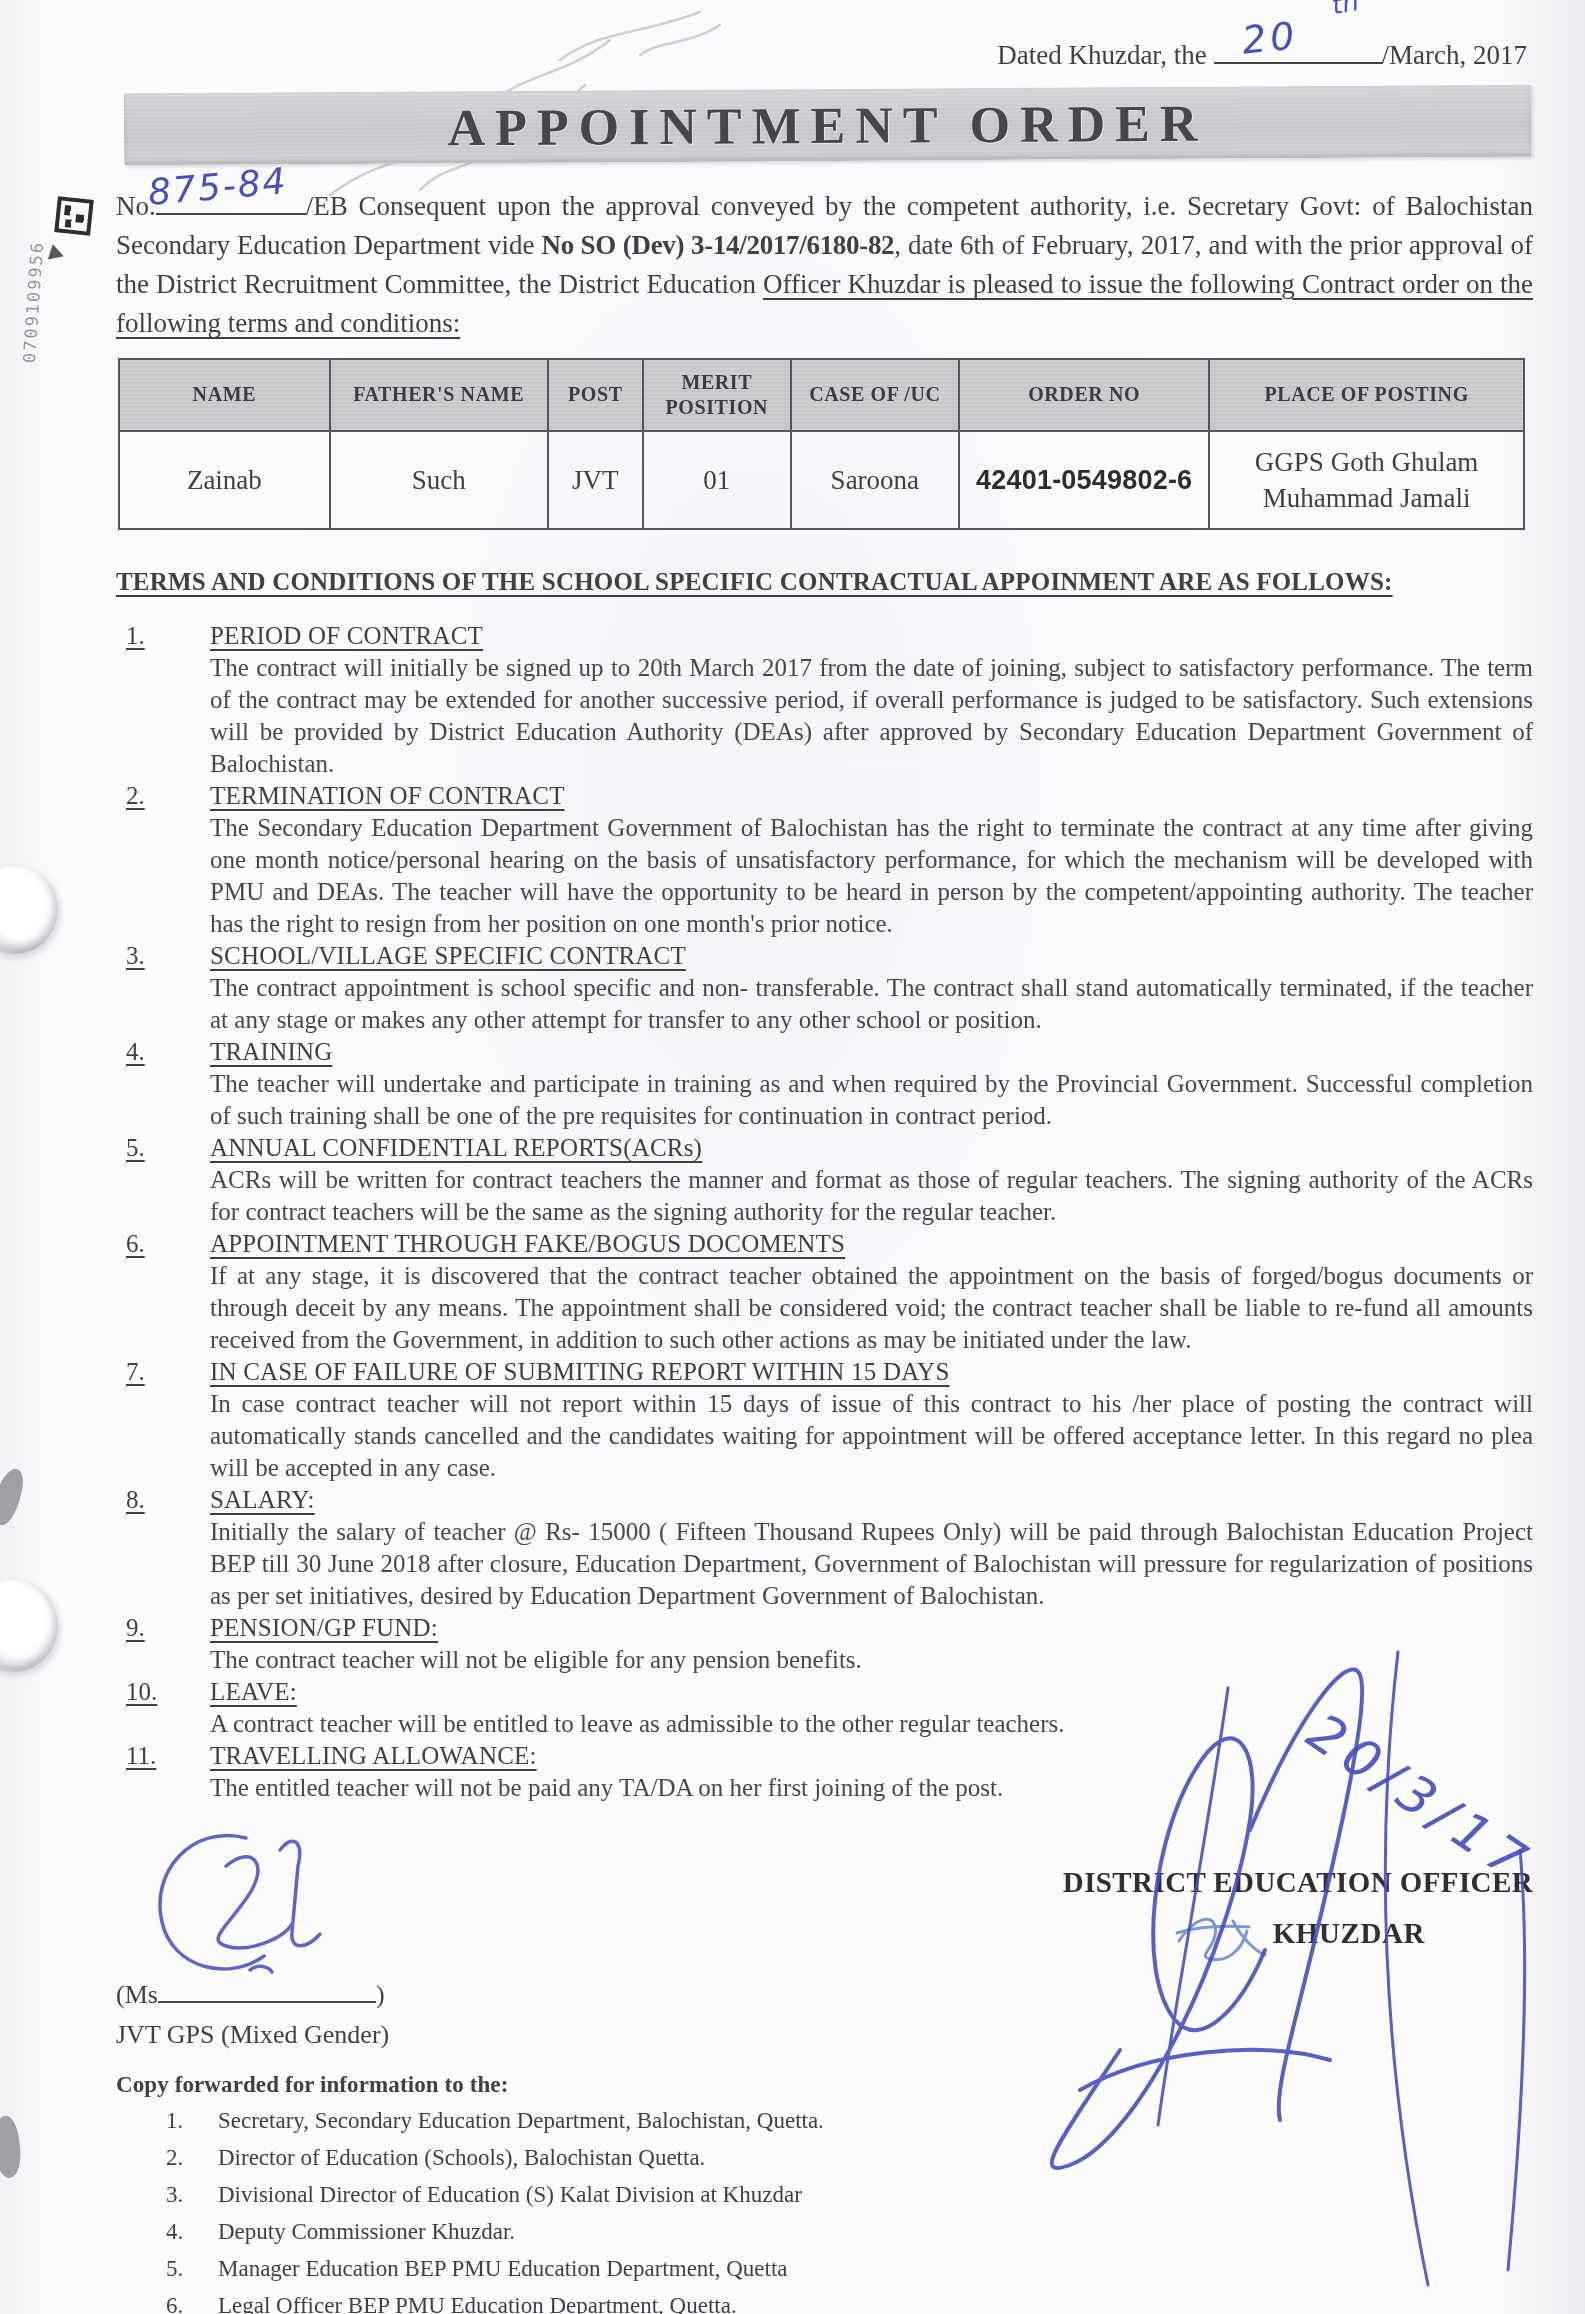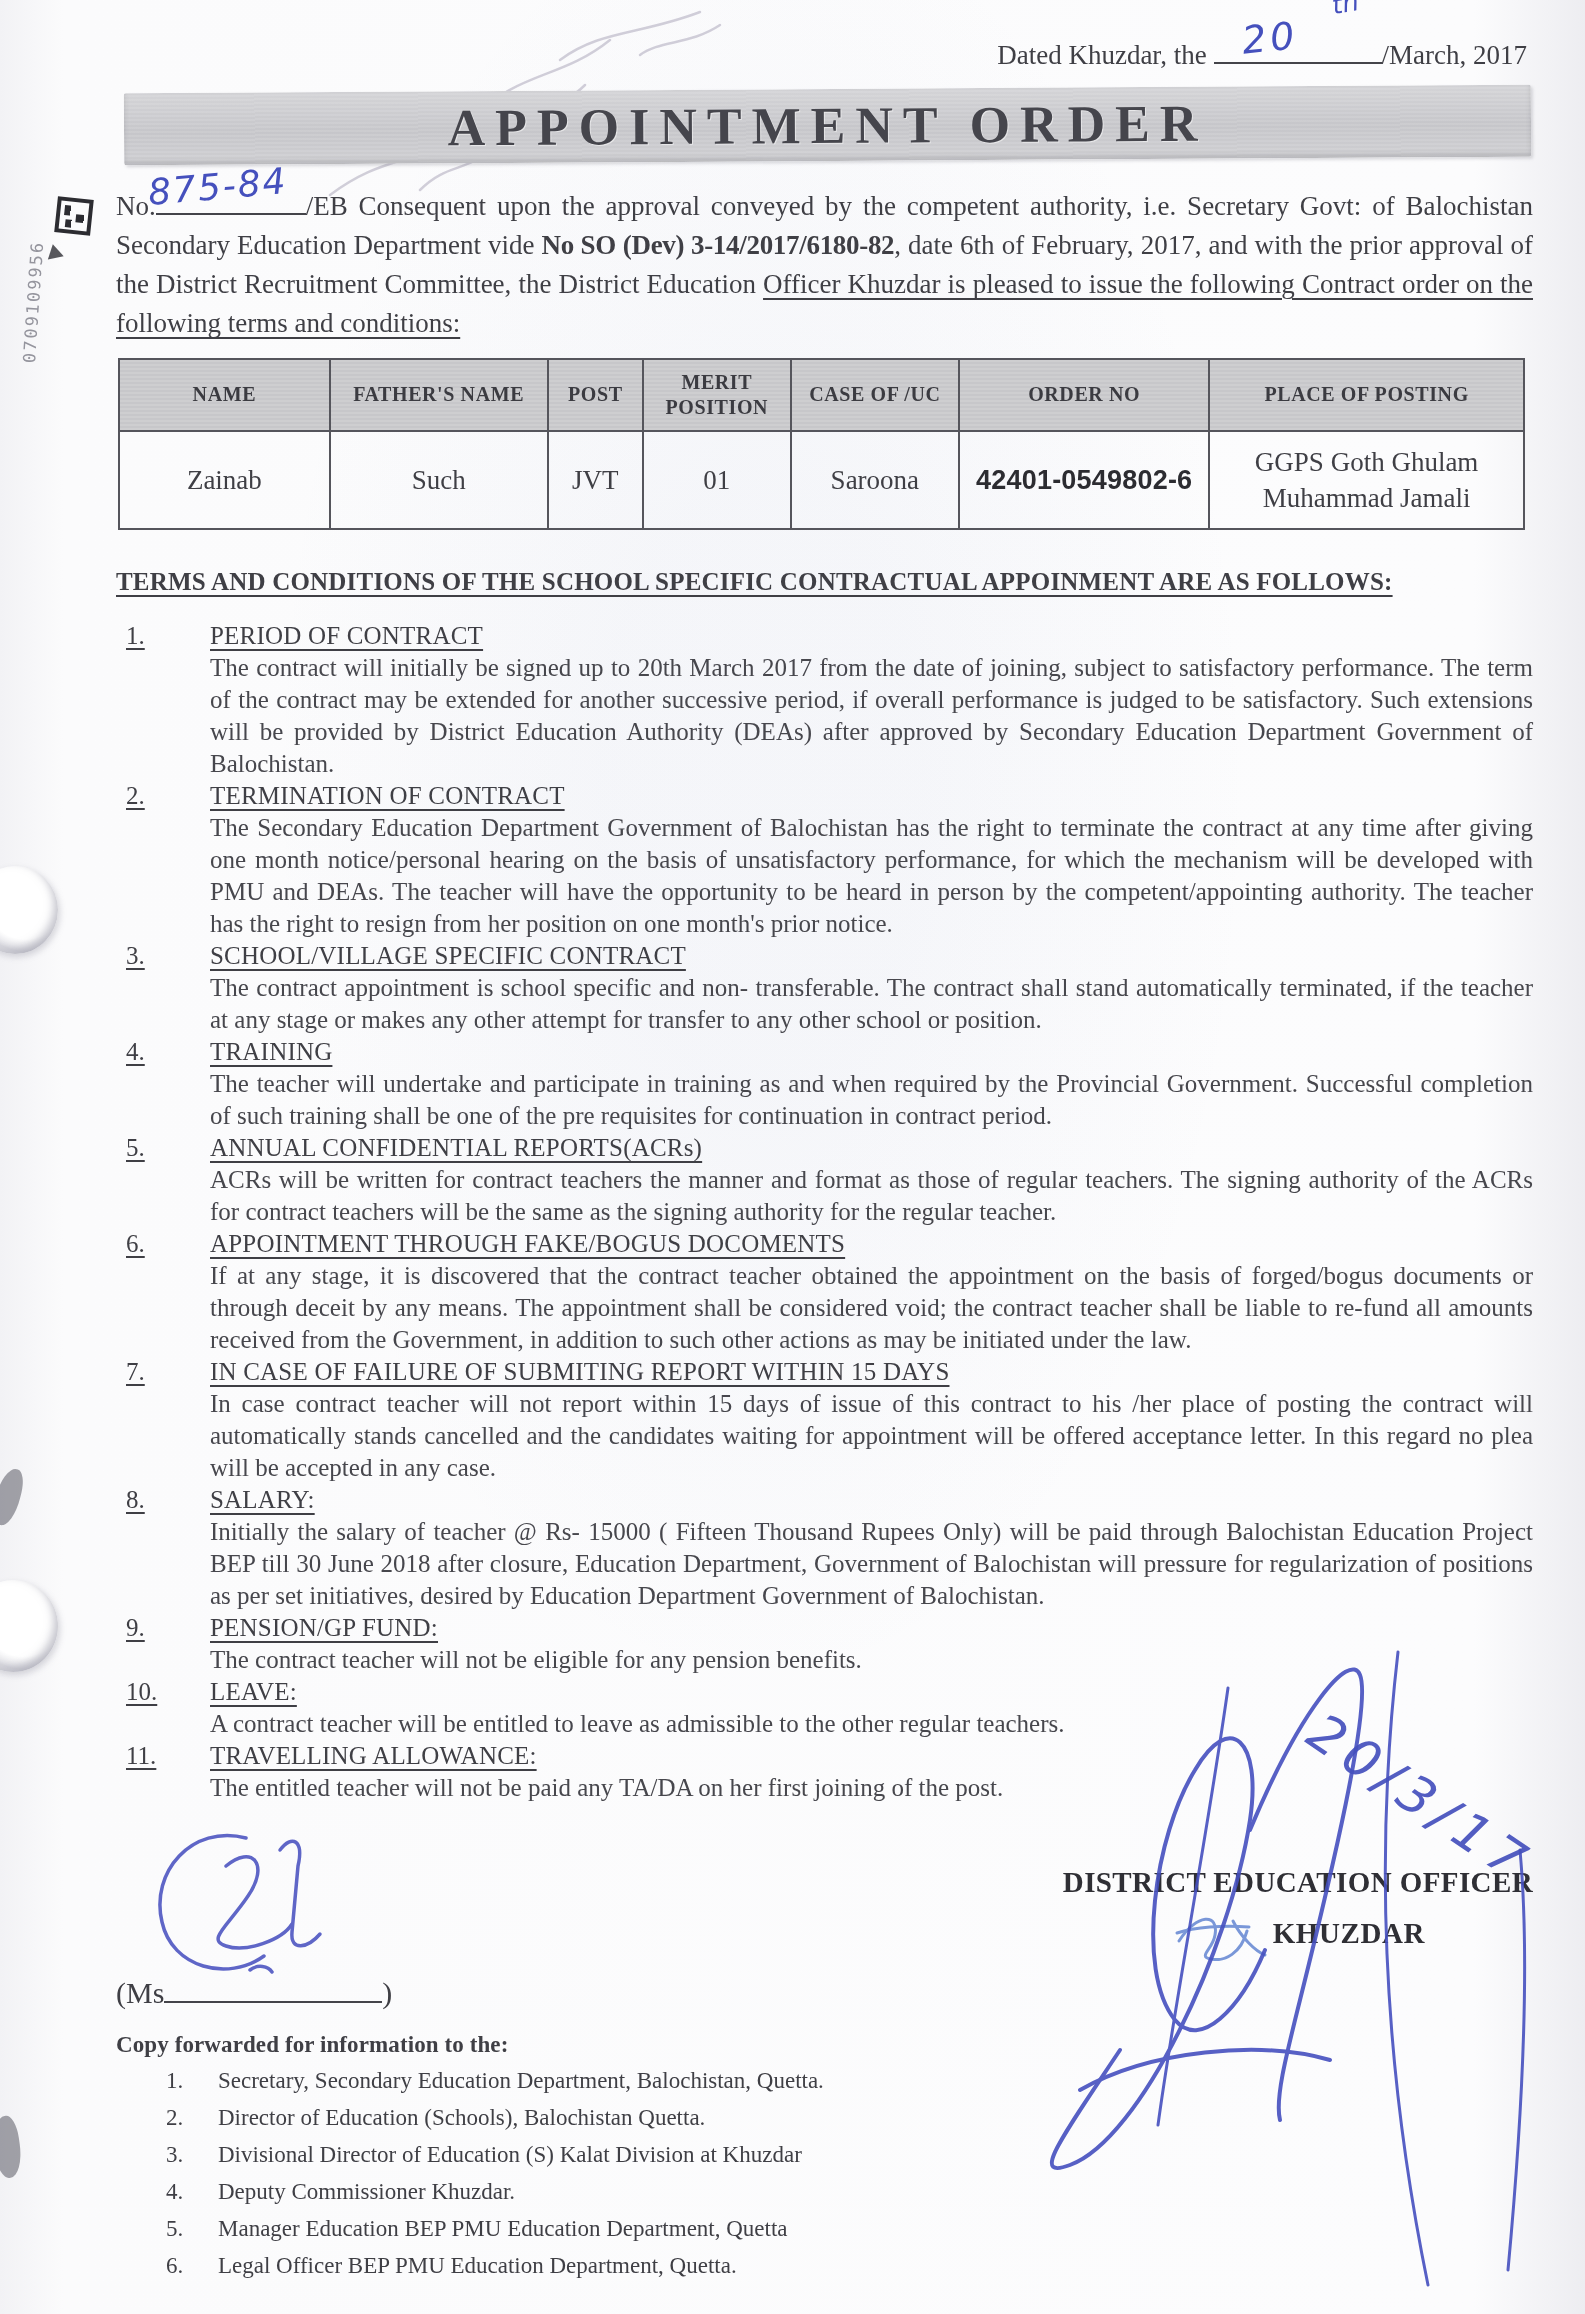--- a/index.html
+++ b/index.html
@@ -65,21 +65,21 @@
   .section { display:grid; grid-template-columns:94px 1fr; font-size:25px; line-height:1.28; }
   .sec-num { padding-left:10px; }
   .sec-num span { text-decoration:underline; text-underline-offset:4px; }
   .sec-title { text-decoration:underline; text-underline-offset:5px; letter-spacing:.2px; }
   .sec-body { text-align:justify; color:#47474d; }
 
   
   .sign-row { display:flex; margin-top:10px; position:relative; min-height:196px; }
   .left-col { width:52%; display:flex; flex-direction:column; justify-content:flex-end; position:relative; }
   .sig-left { position:absolute; left:18px; bottom:28px; }
-  .ms-line { font-size:30px; white-space:nowrap; }
+  .ms-line { font-size:26px; white-space:nowrap; }
   .blank.ms { width:218px; height:28px; border-bottom-width:2px; }
   .deo { margin-left:auto; padding-top:52px; text-align:center; }
   .deo-title { font-size:29px; font-weight:bold; letter-spacing:.4px; color:#2f2f35; }
   .deo-loc-row { margin-top:6px; display:flex; align-items:center; justify-content:center; gap:6px; }
   .deo-loc { font-size:29px; font-weight:bold; letter-spacing:.6px; color:#2f2f35; }
   .jvt-line { font-size:26px; margin-top:10px; }
   .copy-heading { font-size:23px; font-weight:600; margin-top:22px; letter-spacing:.1px; }
   .copy-list { margin:8px 0 0 50px; font-size:23px; line-height:1.3; }
   .copy-item { display:flex; margin-top:7px; }
   .copy-num { width:52px; flex:none; }
@@ -291,20 +291,21 @@
               <path d="M8,36 C26,8 48,8 44,30 C42,44 26,52 40,54 C54,57 70,48 76,26"></path>
               <path d="M62,16 C70,32 84,46 94,50"></path>
               <path d="M6,28 C24,22 52,20 78,22"></path>
             </g>
           </svg>
           <span class="deo-loc">KHUZDAR</span>
         </div>
       </div>
     </div>
 
+    <div class="jvt-line">JVT GPS (Mixed Gender)</div>
     <div class="copy-heading">Copy forwarded for information to the:</div>
     <div class="copy-list">
       <div class="copy-item">
         <span class="copy-num">1.</span>
         <span>Secretary, Secondary Education Department, Balochistan, Quetta.</span>
       </div>
       <div class="copy-item">
         <span class="copy-num">2.</span>
         <span>Director of Education (Schools), Balochistan Quetta.</span>
       </div>

